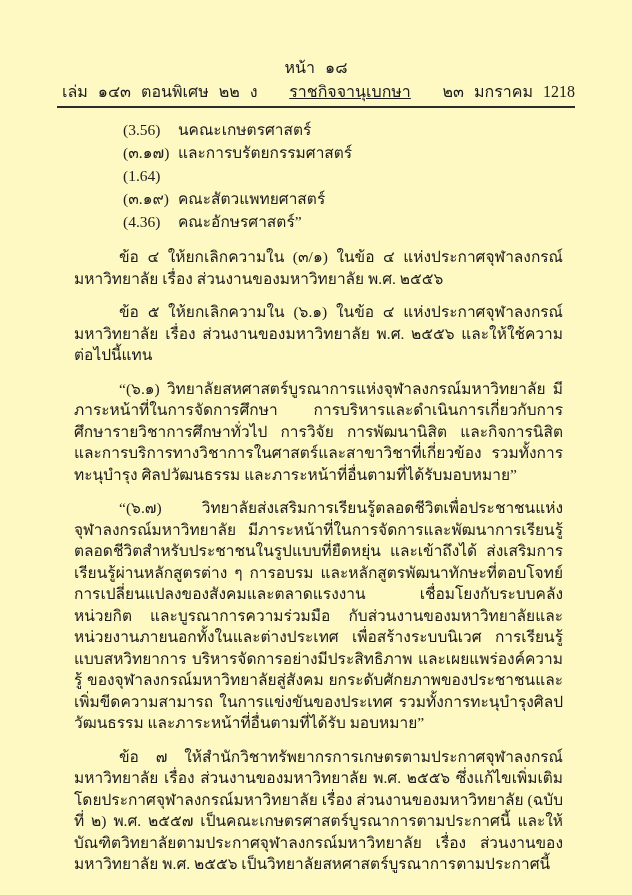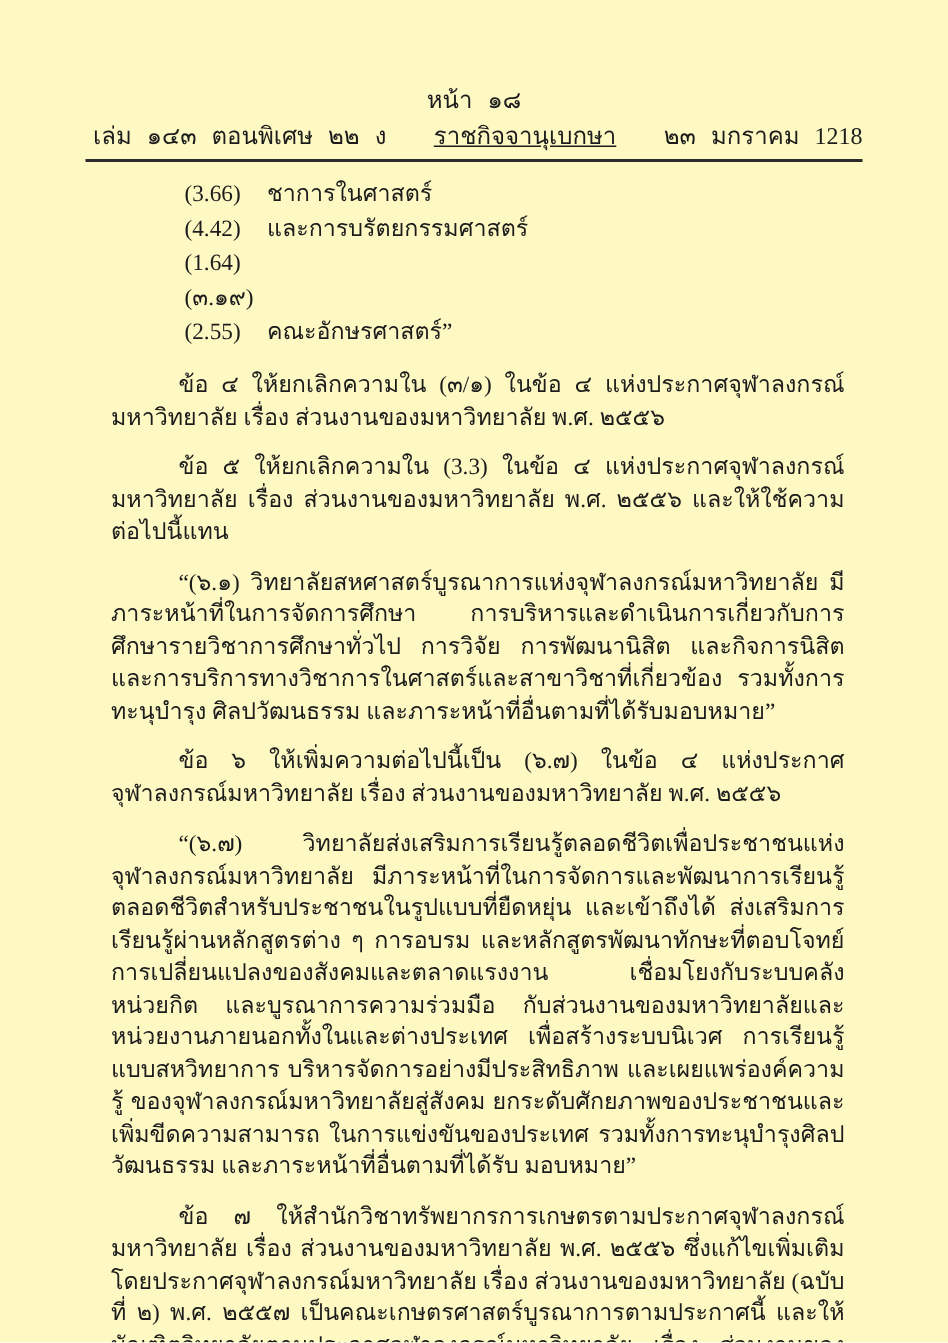--- a/index.html
+++ b/index.html
@@ -80,43 +80,43 @@
     <span class="masthead-center">ราชกิจจานุเบกษา</span>
     <span class="masthead-right">๒๓ มกราคม 1218</span>
   </div>
 
   <div class="header-rule"></div>
 
   <div class="body-text">
 
     <div class="faculty-list">
       <div class="faculty-row">
-        <span class="faculty-no">(3.66)</span>
-        <span class="faculty-name">ชาการในศาสตร์</span>
+        <span class="faculty-no">(3.56)</span>
+        <span class="faculty-name">นคณะเกษตรศาสตร์</span>
       </div>
       <div class="faculty-row">
-        <span class="faculty-no">(4.42)</span>
+        <span class="faculty-no">(๓.๑๗)</span>
         <span class="faculty-name">และการบรัตยกรรมศาสตร์</span>
       </div>
       <div class="faculty-row">
         <span class="faculty-no">(1.64)</span>
       </div>
       <div class="faculty-row">
         <span class="faculty-no">(๓.๑๙)</span>
+        <span class="faculty-name">คณะสัตวแพทยศาสตร์</span>
       </div>
       <div class="faculty-row">
-        <span class="faculty-no">(2.55)</span>
+        <span class="faculty-no">(4.36)</span>
         <span class="faculty-name">คณะอักษรศาสตร์”</span>
       </div>
     </div>
 
     <p class="clause">ข้อ ๔ ให้ยกเลิกความใน (๓/๑) ในข้อ ๔ แห่งประกาศจุฬาลงกรณ์มหาวิทยาลัย เรื่อง ส่วนงานของมหาวิทยาลัย พ.ศ. ๒๕๕๖</p>
-    <p class="clause">ข้อ ๕ ให้ยกเลิกความใน (3.3) ในข้อ ๔ แห่งประกาศจุฬาลงกรณ์มหาวิทยาลัย เรื่อง ส่วนงานของมหาวิทยาลัย พ.ศ. ๒๕๕๖ และให้ใช้ความต่อไปนี้แทน</p>
+    <p class="clause">ข้อ ๕ ให้ยกเลิกความใน (๖.๑) ในข้อ ๔ แห่งประกาศจุฬาลงกรณ์มหาวิทยาลัย เรื่อง ส่วนงานของมหาวิทยาลัย พ.ศ. ๒๕๕๖ และให้ใช้ความต่อไปนี้แทน</p>
     <p class="clause">“(๖.๑) วิทยาลัยสหศาสตร์บูรณาการแห่งจุฬาลงกรณ์มหาวิทยาลัย มีภาระหน้าที่ในการจัดการศึกษา การบริหารและดำเนินการเกี่ยวกับการศึกษารายวิชาการศึกษาทั่วไป การวิจัย การพัฒนานิสิต และกิจการนิสิต และการบริการทางวิชาการในศาสตร์และสาขาวิชาที่เกี่ยวข้อง รวมทั้งการทะนุบำรุง ศิลปวัฒนธรรม และภาระหน้าที่อื่นตามที่ได้รับมอบหมาย”</p>
-    <p class="clause">ข้อ ๖ ให้เพิ่มความต่อไปนี้เป็น (๖.๗) ในข้อ ๔ แห่งประกาศจุฬาลงกรณ์มหาวิทยาลัย เรื่อง ส่วนงานของมหาวิทยาลัย พ.ศ. ๒๕๕๖</p>
     <p class="clause">“(๖.๗) วิทยาลัยส่งเสริมการเรียนรู้ตลอดชีวิตเพื่อประชาชนแห่งจุฬาลงกรณ์มหาวิทยาลัย มีภาระหน้าที่ในการจัดการและพัฒนาการเรียนรู้ตลอดชีวิตสำหรับประชาชนในรูปแบบที่ยืดหยุ่น และเข้าถึงได้ ส่งเสริมการเรียนรู้ผ่านหลักสูตรต่าง ๆ การอบรม และหลักสูตรพัฒนาทักษะที่ตอบโจทย์ การเปลี่ยนแปลงของสังคมและตลาดแรงงาน เชื่อมโยงกับระบบคลังหน่วยกิต และบูรณาการความร่วมมือ กับส่วนงานของมหาวิทยาลัยและหน่วยงานภายนอกทั้งในและต่างประเทศ เพื่อสร้างระบบนิเวศ การเรียนรู้แบบสหวิทยาการ บริหารจัดการอย่างมีประสิทธิภาพ และเผยแพร่องค์ความรู้ ของจุฬาลงกรณ์มหาวิทยาลัยสู่สังคม ยกระดับศักยภาพของประชาชนและเพิ่มขีดความสามารถ ในการแข่งขันของประเทศ รวมทั้งการทะนุบำรุงศิลปวัฒนธรรม และภาระหน้าที่อื่นตามที่ได้รับ มอบหมาย”</p>
     <p class="clause">ข้อ ๗ ให้สำนักวิชาทรัพยากรการเกษตรตามประกาศจุฬาลงกรณ์มหาวิทยาลัย เรื่อง ส่วนงานของมหาวิทยาลัย พ.ศ. ๒๕๕๖ ซึ่งแก้ไขเพิ่มเติมโดยประกาศจุฬาลงกรณ์มหาวิทยาลัย เรื่อง ส่วนงานของมหาวิทยาลัย (ฉบับที่ ๒) พ.ศ. ๒๕๕๗ เป็นคณะเกษตรศาสตร์บูรณาการตามประกาศนี้ และให้บัณฑิตวิทยาลัยตามประกาศจุฬาลงกรณ์มหาวิทยาลัย เรื่อง ส่วนงานของมหาวิทยาลัย พ.ศ. ๒๕๕๖ เป็นวิทยาลัยสหศาสตร์บูรณาการตามประกาศนี้</p>
 
     <div class="signature-block">
       <div>ประกาศ ณ วันที่ ๑๘ ธันวาคม พ.ศ. ๒๕๖๘</div>
 
     </div>
 
   </div>
 </div>

